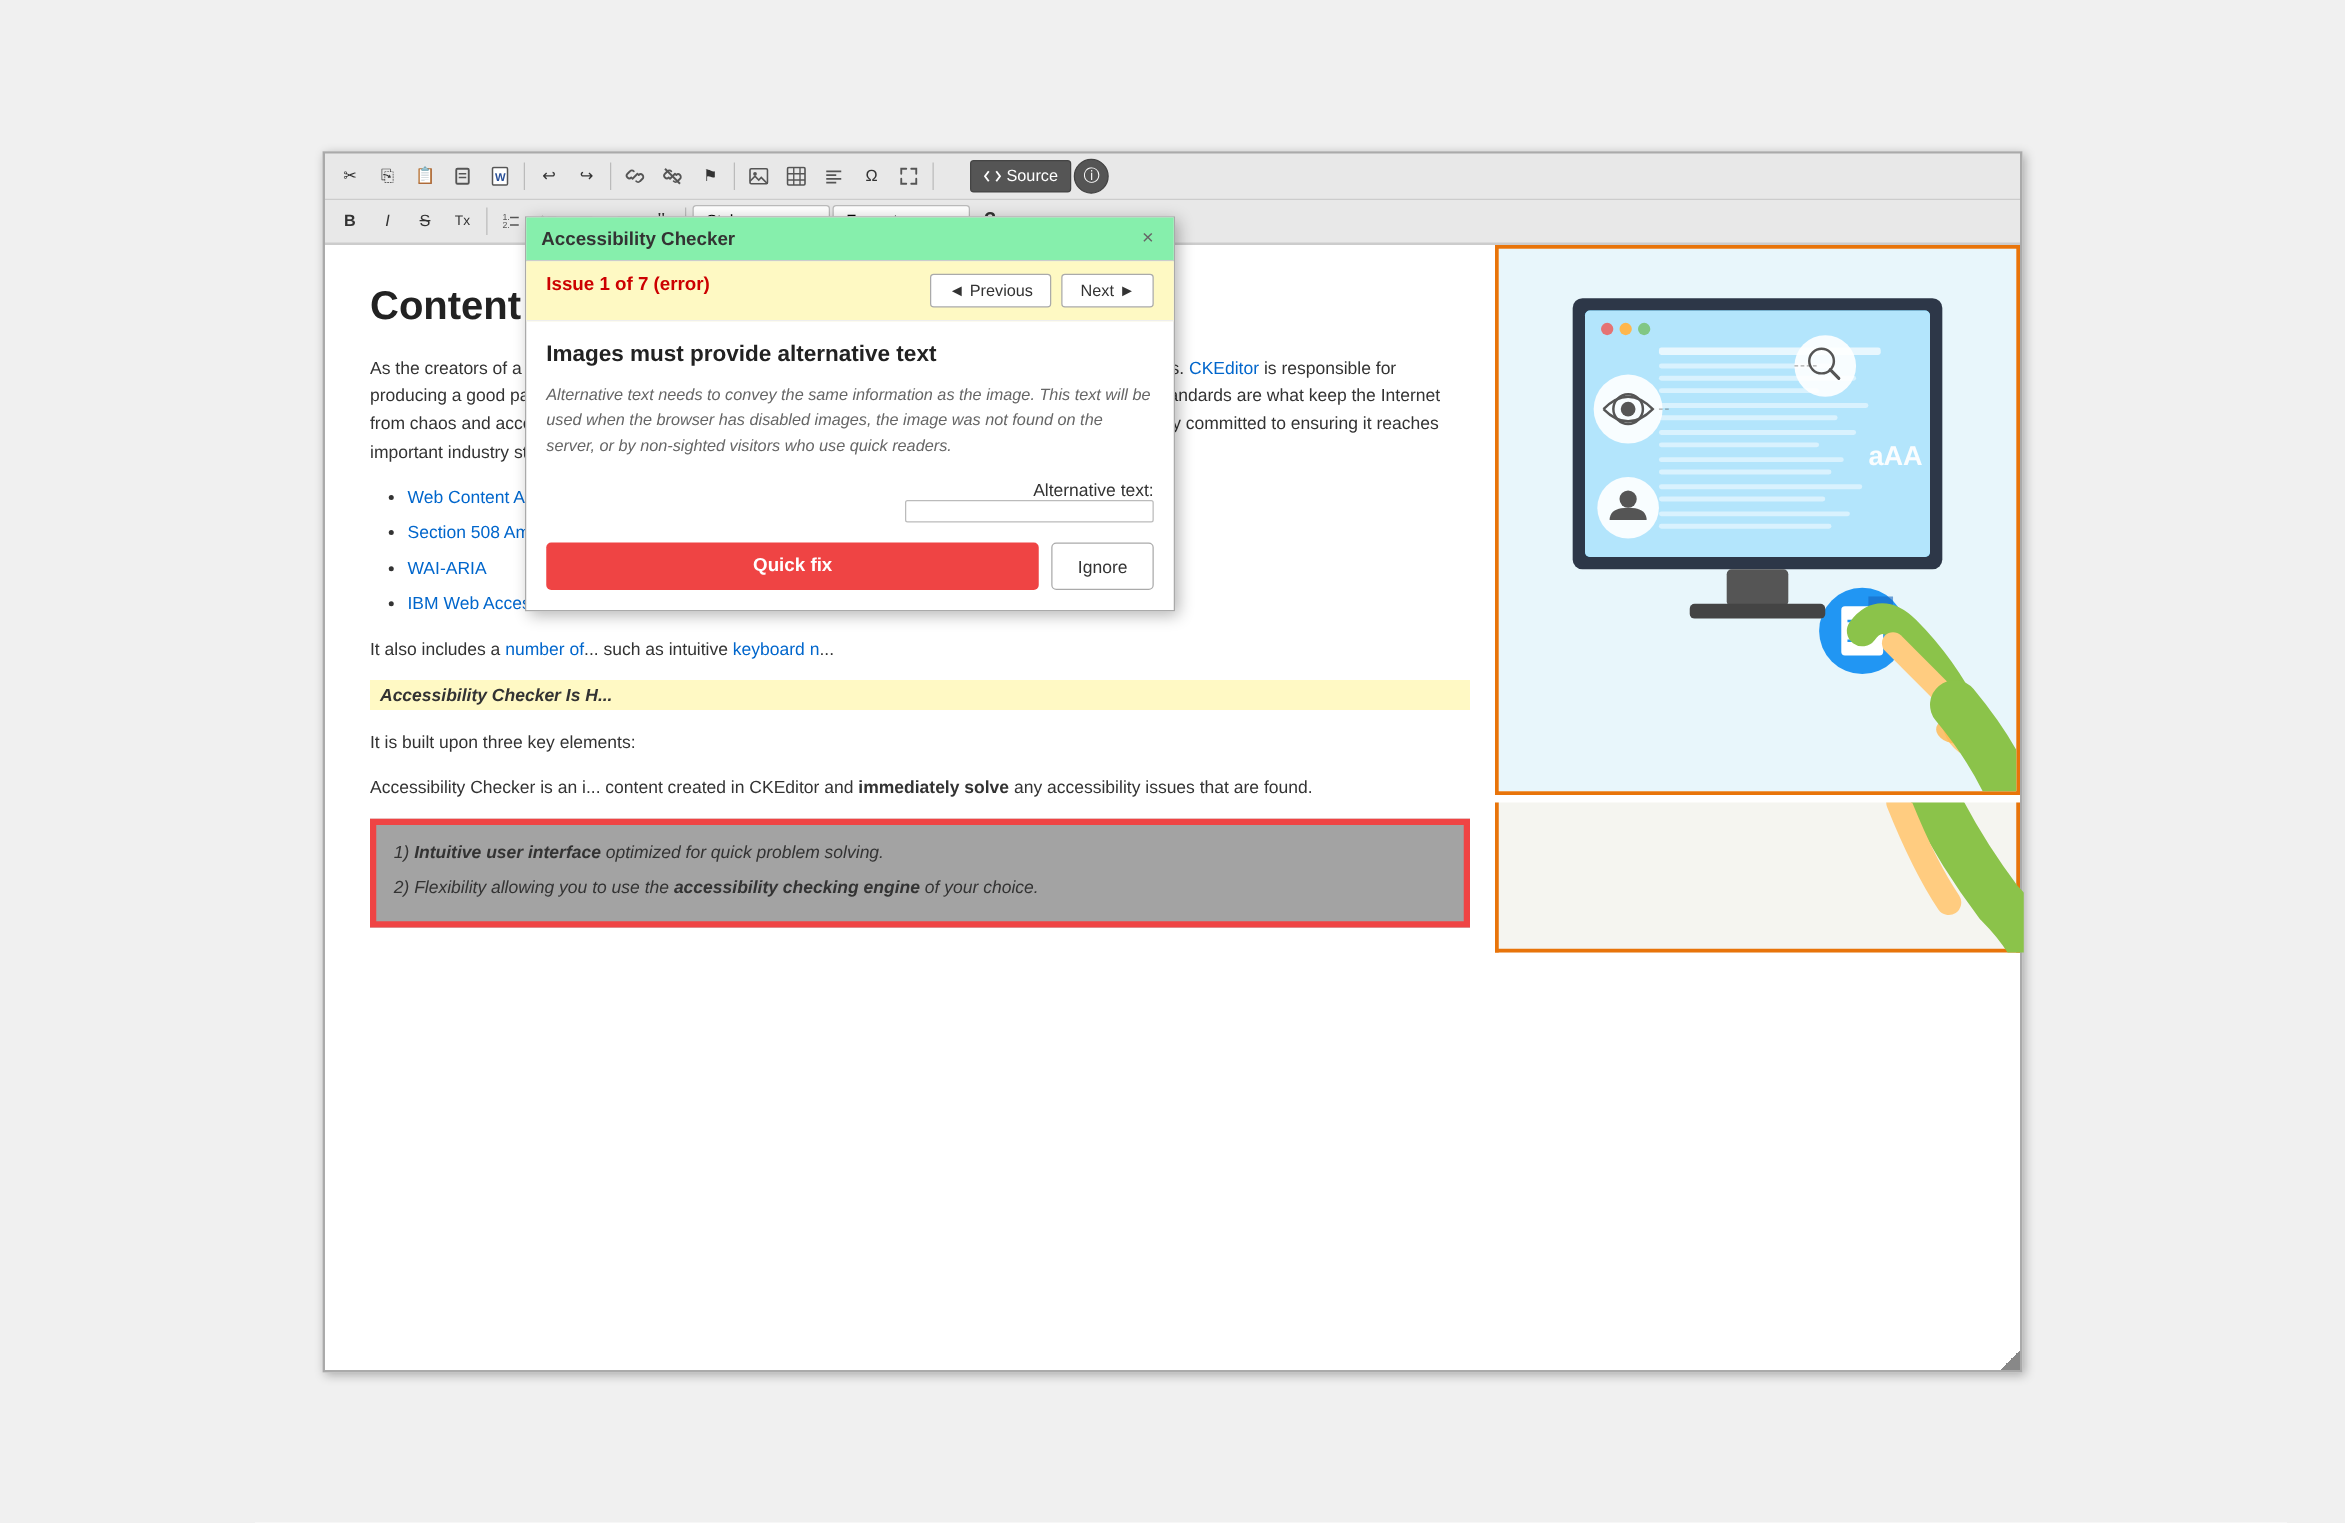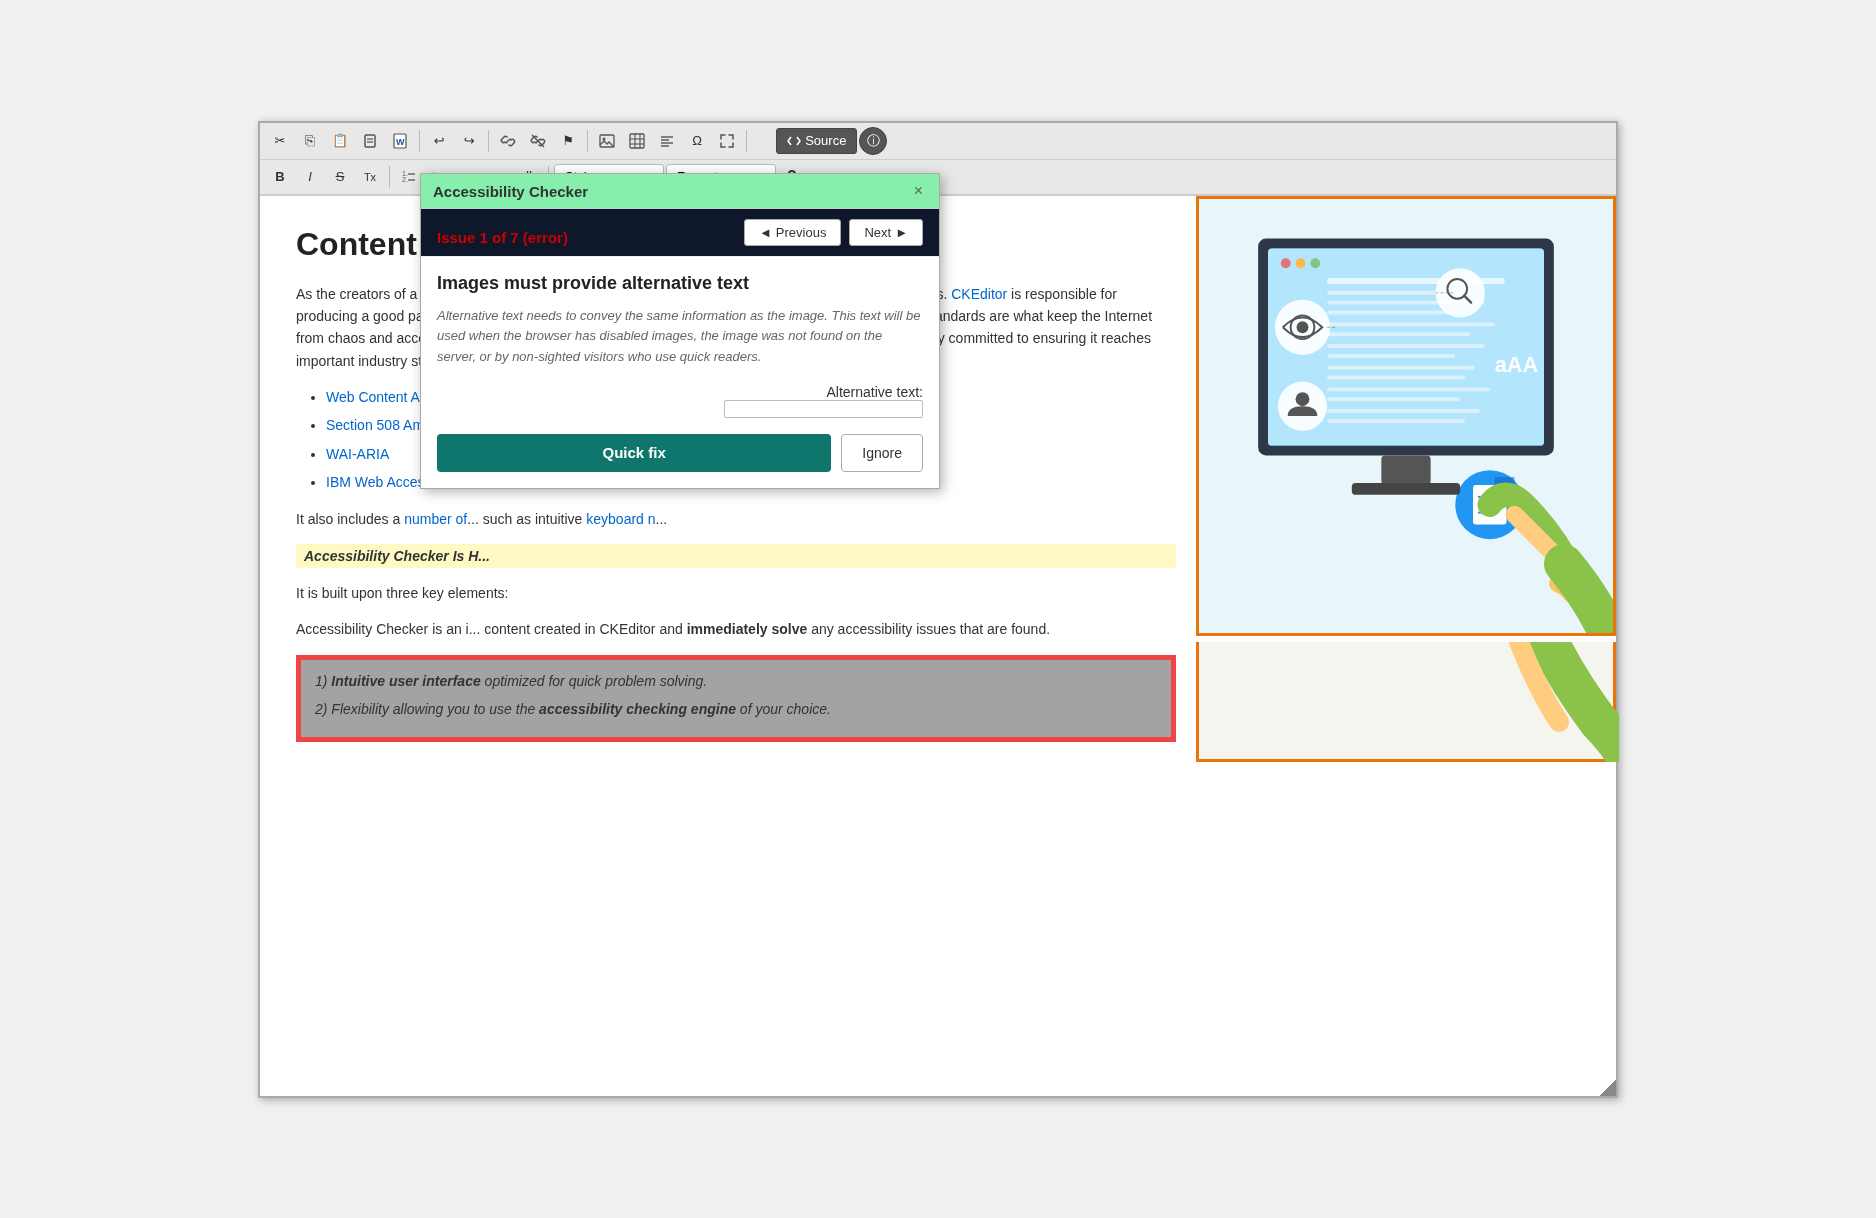--- a/index.html
+++ b/index.html
@@ -185,24 +185,24 @@
     }
     .modal-close {
       background: none;
       border: none;
       font-size: 16px;
       cursor: pointer;
       color: #666;
       padding: 0 4px;
     }
     .modal-issue-bar {
-      background: #0f172a;
+      background: #fef9c3;
       padding: 10px 16px;
       display: flex;
-      align-items: flex-end;
+      align-items: flex-start;
       justify-content: space-between;
       border-bottom: 1px solid #eee;
       gap: 44px;
     }
     .issue-label {
       font-size: 15px;
       font-weight: bold;
       color: #cc0000;
     }
     .nav-buttons {
@@ -255,21 +255,21 @@
       border-radius: 2px;
       padding: 0 8px;
       font-size: 14px;
     }
     .modal-actions {
       display: flex;
       gap: 10px;
     }
     .quick-fix-btn {
       flex: 1;
-      background: #0f766e;
+      background: #ef4444;
       color: #fff;
       border: none;
       border-radius: 4px;
       padding: 10px;
       font-size: 15px;
       font-weight: bold;
       cursor: pointer;
     }
     .ignore-btn {
       background: #fff;

